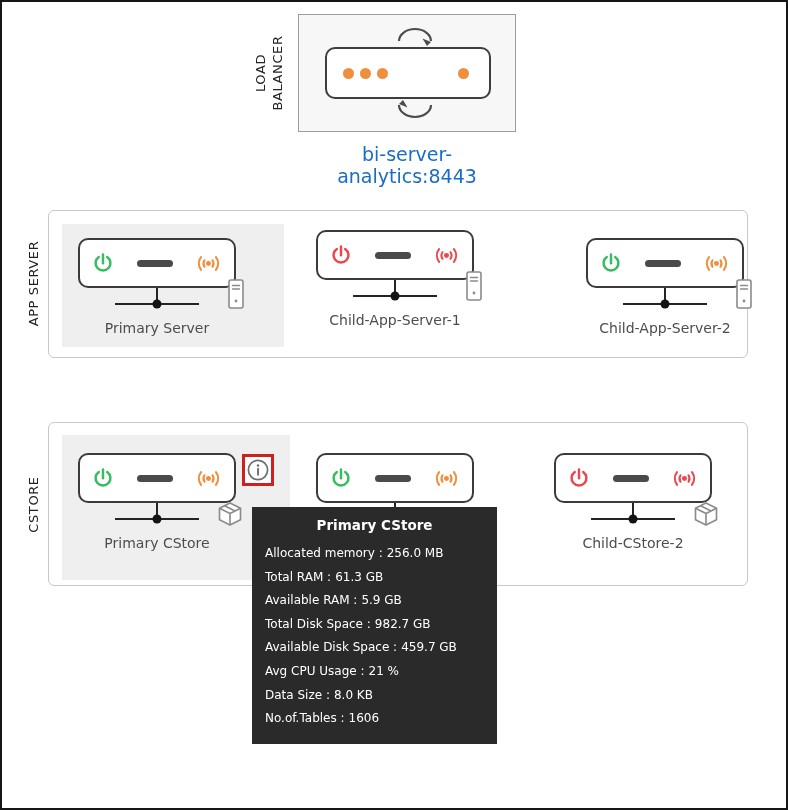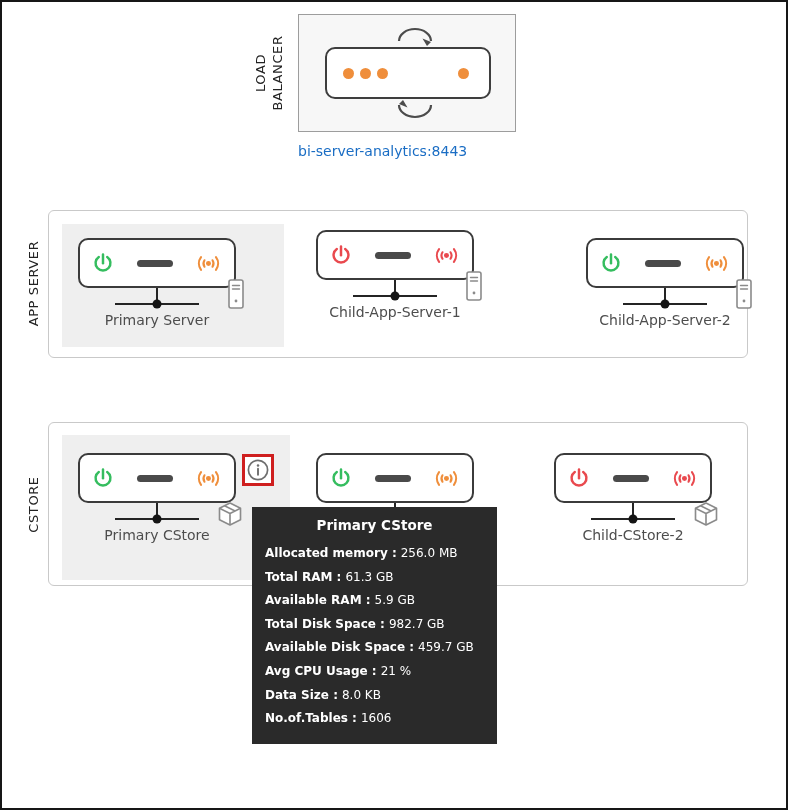--- a/index.html
+++ b/index.html
@@ -23,22 +23,22 @@
   .lb-arrows { position:absolute; left:0; top:0; }
   .lb-pill {
     position:absolute; left:26px; top:32px; width:166px; height:52px;
     box-sizing:border-box; background:#fff; border:2.5px solid #3e3e3e;
     border-radius:10px; display:flex; align-items:center; padding:0 20px 0 16px;
   }
   .lb-dots { display:flex; gap:6px; align-items:center; }
   .dot { width:11px; height:11px; border-radius:50%; background:currentColor; }
   .dot-right { margin-left:auto; }
   .lb-link {
-    position:absolute; left:296px; top:141px; width:218px; 
-    font-size:14px; cursor:pointer;
+    position:absolute; left:296px; top:141px; width:218px; text-align:center;
+    font-size:19px; cursor:pointer;
   }
   
   .group-box {
     position:absolute; box-sizing:border-box; background:#fff;
     border:1.5px solid #c9c9c9; border-radius:6px;
   }
   .highlight { position:absolute; background:#efefef; }
   
   .server { position:absolute; width:158px; }
   .node-box {
@@ -52,29 +52,29 @@
   .package { position:absolute; right:-10px; bottom:-27px; line-height:0; }
   .info-wrap {
     position:absolute; left:calc(100% + 8px); top:-1px; width:32px; height:32px;
     box-sizing:border-box; border:3px solid currentColor; background:#fff;
     display:flex; align-items:center; justify-content:center; cursor:pointer;
   }
   .connector { position:relative; height:24px; }
   .stem { position:absolute; left:50%; top:0; width:2px; height:15px; background:#242424; transform:translateX(-50%); }
   .bar  { position:absolute; left:50%; top:15px; width:84px; height:2px; background:#242424; transform:translateX(-50%); }
   .cdot { position:absolute; left:50%; top:16px; width:9px; height:9px; border-radius:50%; background:#141414; transform:translate(-50%,-50%); }
-  .server-name { margin-top:0; text-align:center; font-size:14px; color:#4d4d4d; white-space:nowrap; }
+  .server-name { margin-top:8px; text-align:center; font-size:14px; color:#4d4d4d; white-space:nowrap; }
   
   .tooltip {
     position:absolute; left:250px; top:505px; width:245px; z-index:30;
     color:#fff; padding:10px 0 13px; box-sizing:border-box;
   }
   .tt-title { text-align:center; font-size:13.5px; font-weight:700; margin-bottom:9px; }
   .tt-row { padding:0 8px 0 13px; font-size:12px; line-height:23.6px; white-space:nowrap; }
-  .tt-row .lab { font-weight:700; }
+  .tt-row .lab { font-weight:400; }
   .tt-row .val { font-weight:400; margin-left:4px; }
 </style>
 </head>
 <body>
 
 <svg width="0" height="0" style="position:absolute" aria-hidden="true">
   <symbol id="ic-power" viewBox="0 0 24 24">
     <path d="M12 2.8v9.4" fill="none" stroke="currentColor" stroke-width="2.7" stroke-linecap="round"></path>
     <path d="M7.4 5.4a8.1 8.1 0 1 0 9.2 0" fill="none" stroke="currentColor" stroke-width="2.7" stroke-linecap="round"></path>
   </symbol>

